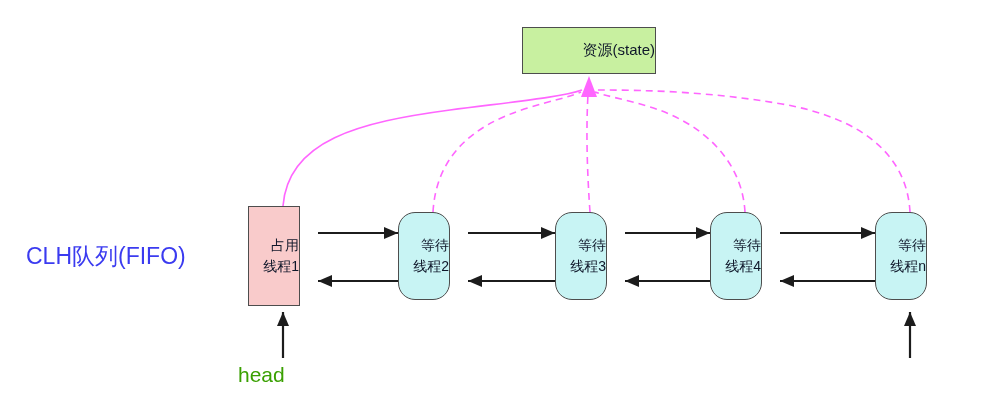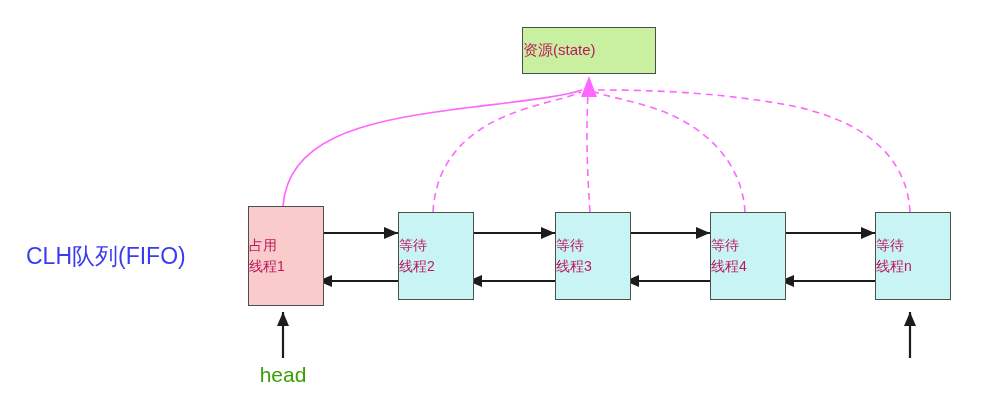--- a/index.html
+++ b/index.html
@@ -41,53 +41,53 @@
   .magenta-head {
     fill: var(--resource-link-color, #ff66ff);
     stroke: none;
   }
   .box {
     position: absolute;
     box-sizing: border-box;
     border: 1.4px solid var(--box-border, #4d4d4d);
     display: flex;
     flex-direction: column;
-    align-items: flex-start;
+    align-items: flex-end;
     justify-content: center;
-    color: #be185d;
+    color: #0f172a;
   }
   .box.resource {
     left: 522px;
     top: 27px;
     width: 134px;
     height: 47px;
     background: var(--resource-fill, #c8f0a0);
     font-size: 15px;
   }
   .box.node {
-    width: 76px;
+    width: 52px;
     font-size: 14px;
     line-height: 21px;
     text-align: center;
   }
   .box.node.owner   { background: var(--owner-fill, #f9cbcb); }
-  .box.node.waiting { background: var(--waiting-fill, #c8f4f4); }
+  .box.node.waiting { background: var(--waiting-fill, #c8f4f4); border-radius: 17px; }
   .queue-label {
     position: absolute;
     left: 26px;
     top: 241px;
     font-size: 23px;
     color: var(--queue-label-color, #3b3bf0);
     white-space: nowrap;
   }
   .end-label {
     position: absolute;
     font-size: 21px;
     color: var(--head-tail-color, #3aa002);
-    text-align: center;
+    text-align: left;
   }
   .end-label.head { left: 238px; top: 363px; width: 90px; }
   .end-label.tail { left: 868px; top: 367px; width: 84px; }
 </style>
 </head>
 <body>
 
 <div class="canvas">
 
   <svg class="connectors" width="991" height="412" viewBox="0 0 991 412" aria-hidden="true">

